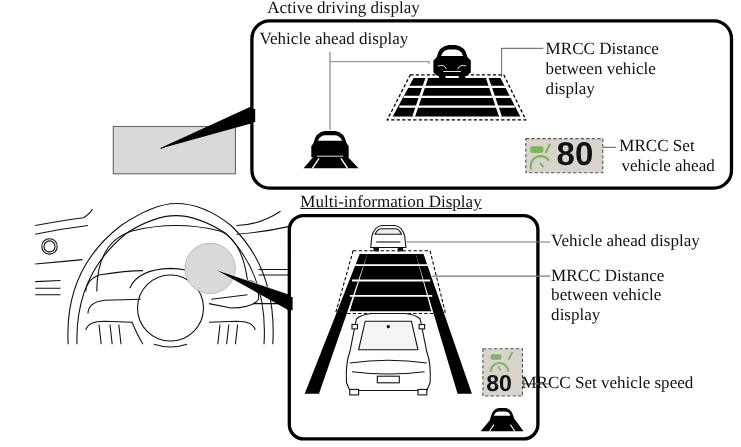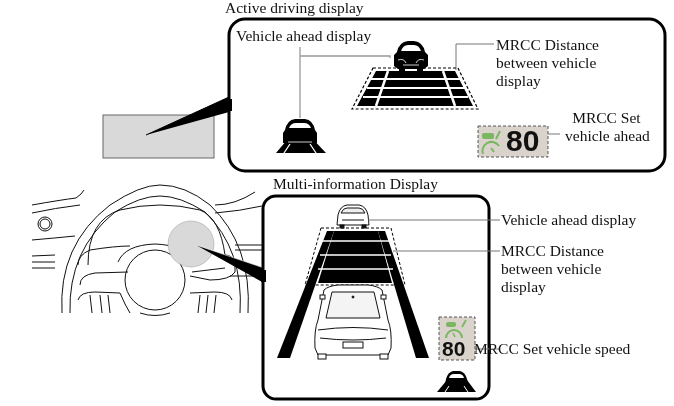--- a/index.html
+++ b/index.html
@@ -161,34 +161,34 @@
     <path d="M449,378 Q450,374 454,374 L459,374 Q463,374 464,378 Z" fill="#fff"></path>
     <line x1="449" y1="386" x2="445" y2="392" stroke="#fff" stroke-width="1"></line>
     <line x1="464" y1="386" x2="468" y2="392" stroke="#fff" stroke-width="1"></line>
   </g>
 
   <line x1="368" y1="220" x2="500" y2="220" stroke="#777" stroke-width="1"></line>
   <line x1="393" y1="251" x2="500" y2="251" stroke="#777" stroke-width="1"></line>
   <line x1="475" y1="349" x2="500" y2="349" stroke="#777" stroke-width="1"></line>
 </svg>
 
-<div class="lbl" style="left:225px;top:-1px;">Active driving display</div>
+<div class="lbl" style="left:243px;top:-1px;">Active driving display</div>
 <div class="lbl" style="left:236px;top:27px;">Vehicle ahead display</div>
 <div class="lbl" style="left:496px;top:36px;">
   <div>MRCC Distance</div>
   <div>between vehicle</div>
   <div>display</div>
 </div>
-<div class="lbl" style="left:563px;top:109px;text-align:center;">
+<div class="lbl" style="left:563px;top:124px;">
   <div>MRCC Set</div>
   <div style="margin-left:2px;">vehicle ahead</div>
 </div>
 <div class="lbl speed-num" style="left:506px;top:124px;font-size:30px;line-height:34px;">80</div>
 
-<div class="lbl" style="left:273px;top:175px;">Multi-information Display</div>
+<div class="lbl" style="left:273px;top:175px;text-decoration:underline;">Multi-information Display</div>
 <div class="lbl" style="left:501px;top:211px;">Vehicle ahead display</div>
 <div class="lbl" style="left:501px;top:242px;">
   <div>MRCC Distance</div>
   <div>between vehicle</div>
   <div>display</div>
 </div>
 <div class="lbl" style="left:474px;top:340px;">MRCC Set vehicle speed</div>
 <div class="lbl speed-num" style="left:442px;top:338px;font-size:21px;line-height:22px;">80</div>
 
 </body></html>

